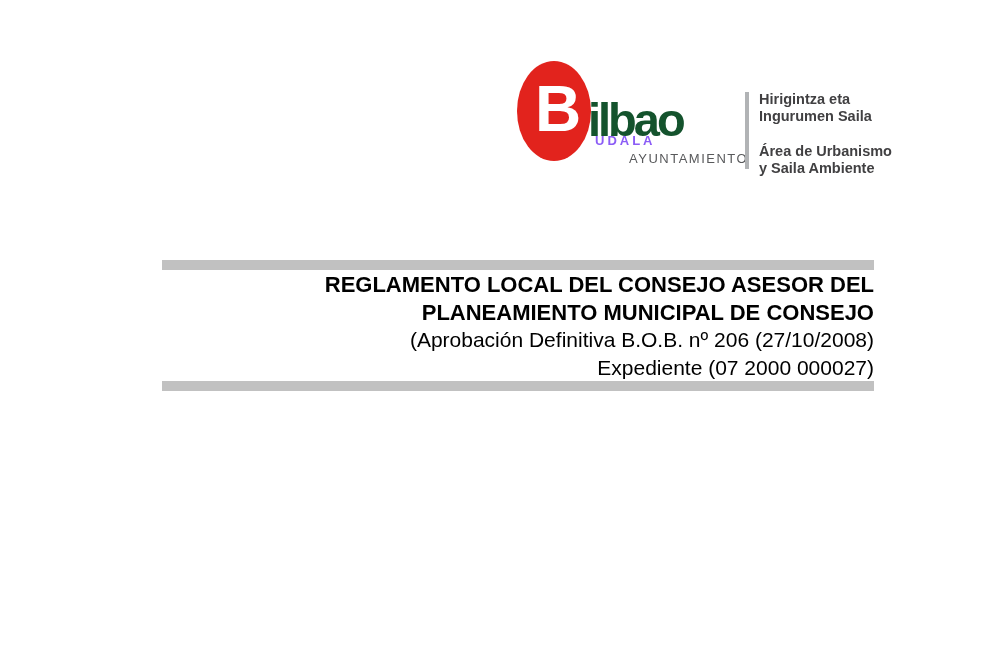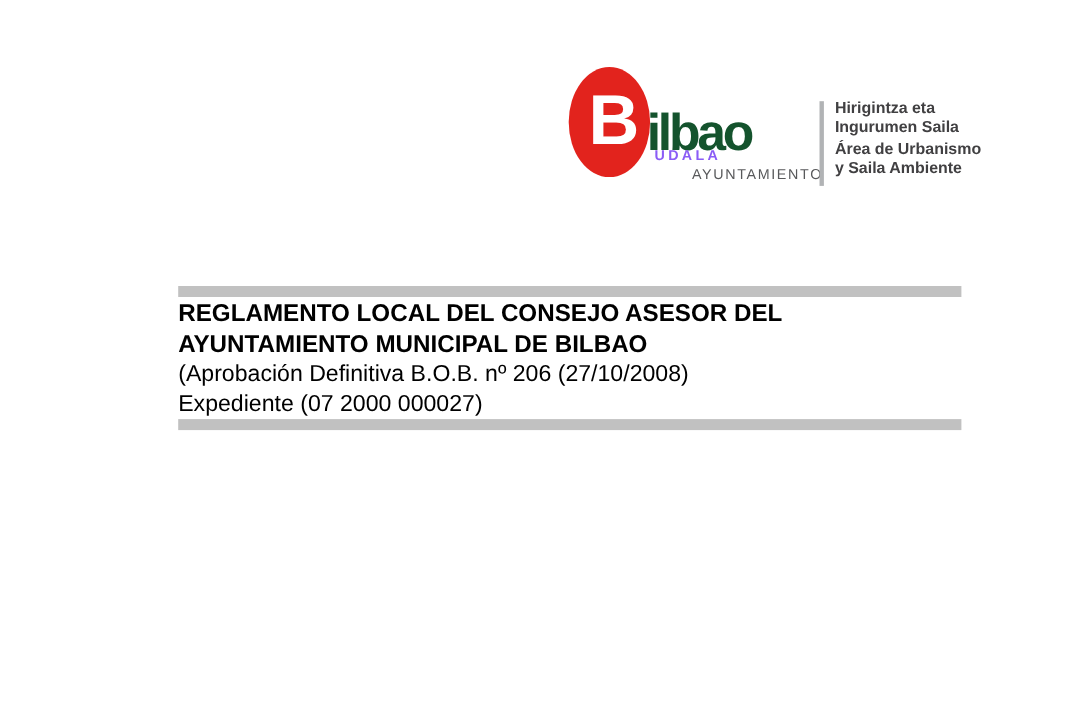--- a/index.html
+++ b/index.html
@@ -76,40 +76,40 @@
     position: absolute;
     left: 759px;
     top: 91px;
     font-size: 14.5px;
     font-weight: bold;
     color: #414042;
     line-height: 17px;
     white-space: nowrap;
   }
   .dept-line.es-first {
-    margin-top: 3px;
+    margin-top: 18px;
   }
 
   
   .rule {
     position: absolute;
     left: 162px;
     width: 712px;
     height: 10px;
     background: #c1c1c1;
   }
   .rule-top { top: 260px; }
   .rule-bottom { top: 381px; }
 
   .title-lines {
     position: absolute;
     left: 162px;
     top: 271px;
     width: 712px;
-    text-align: left;
+    text-align: right;
     font-size: 21px;
     line-height: 27.5px;
     color: #000000;
   }
   .title-line-bold {
     font-weight: bold;
     font-size: 22px;
   }
 </style>
 </head>
@@ -130,20 +130,20 @@
       <div class="dept-line">Ingurumen Saila</div>
       <div class="dept-line es-first">Área de Urbanismo</div>
       <div class="dept-line">y Saila Ambiente</div>
     </div>
   </div>
 
   <div class="rule rule-top"></div>
 
   <div class="title-lines">
     <div class="title-line-bold">REGLAMENTO LOCAL DEL CONSEJO ASESOR DEL</div>
-    <div class="title-line-bold">AYUNTAMIENTO MUNICIPAL DE BILBAO</div>
+    <div class="title-line-bold">PLANEAMIENTO MUNICIPAL DE CONSEJO</div>
     <div class="title-line-regular">(Aprobación Definitiva B.O.B. nº 206 (27/10/2008)</div>
     <div class="title-line-regular">Expediente (07 2000 000027)</div>
   </div>
 
   <div class="rule rule-bottom"></div>
 
 </div>
 
 </body></html>

